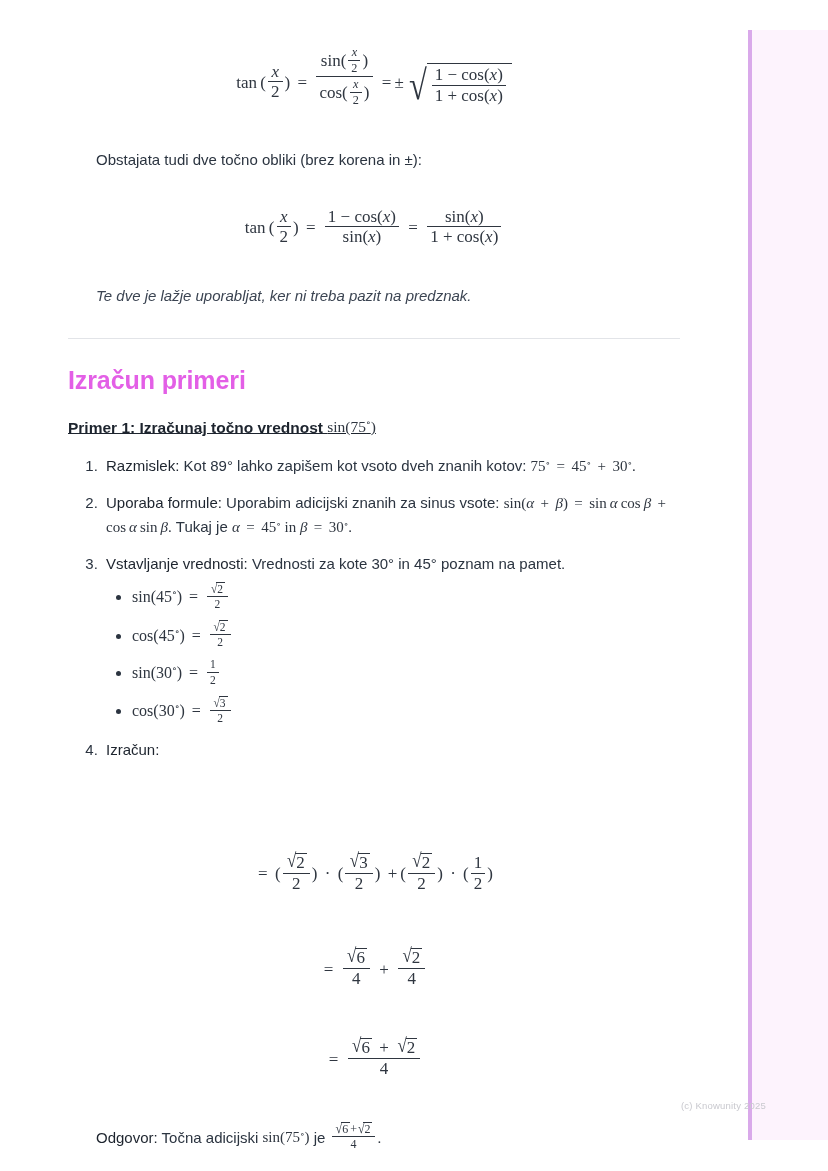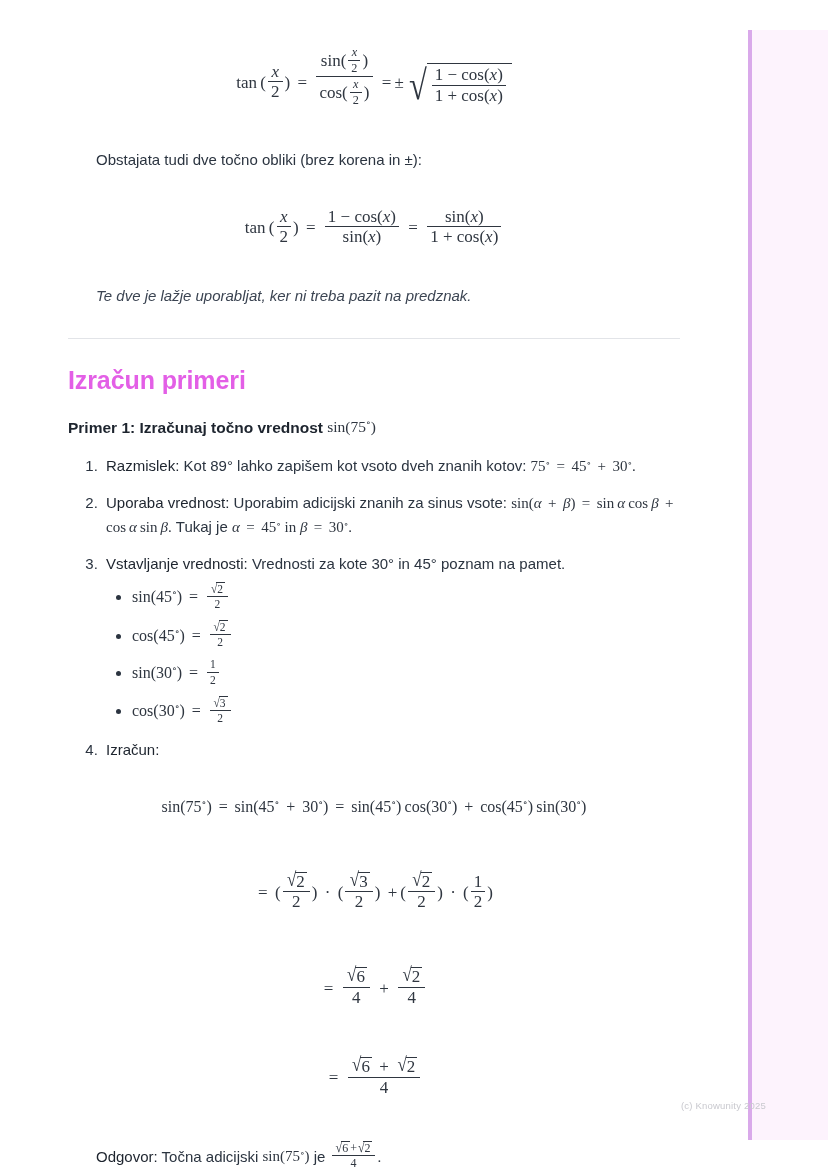--- a/index.html
+++ b/index.html
@@ -148,20 +148,21 @@
     font-weight: 700;
     color: #e35fe6;
     margin: 0;
     letter-spacing: -0.1px;
   }
   .h3 {
     font-size: 15.5px;
     font-weight: 700;
     color: #1d242e;
     margin: 0;
+    text-decoration: underline;
   }
   .h3 .math { font-weight: 400; }
 
   
   ol.steps {
     margin: 0;
     padding-left: 34px;
     font-size: 15px;
     line-height: 1.6;
   }
@@ -244,21 +245,21 @@
     <div style="height:18px"></div>
     <ol class="steps">
 
       <li>
         <span class="b">Razmislek:</span>
         <span>Kot 89° lahko zapišem kot vsoto dveh znanih kotov:</span>
         <span class="math">75<span class="deg">∘</span> <span class="op">=</span> 45<span class="deg">∘</span> <span class="op">+</span> 30<span class="deg">∘</span>.</span>
       </li>
 
       <li>
-        <span class="b">Uporaba vrednost:</span>
+        <span class="b">Uporaba formule:</span>
         <span>Uporabim adicijski znanih za sinus vsote:</span>
         <span class="math">sin(<span class="mi">α</span> <span class="op">+</span> <span class="mi">β</span>) <span class="op">=</span> sin <span class="mi">α</span> cos <span class="mi">β</span> <span class="op">+</span> cos <span class="mi">α</span> sin <span class="mi">β</span>.</span>
         <span>Tukaj je</span>
         <span class="math"><span class="mi">α</span> <span class="op">=</span> 45<span class="deg">∘</span> in <span class="mi">β</span> <span class="op">=</span> 30<span class="deg">∘</span>.</span>
       </li>
 
       <li>
         <span class="b">Vstavljanje vrednosti:</span>
         <span>Vrednosti za kote 30° in 45° poznam na pamet.</span>
         <ul class="vals">
@@ -276,23 +277,20 @@
           </li>
         </ul>
       </li>
 
       <li style="margin-top:14px">
         <span class="b">Izračun:</span>
       </li>
     </ol>
 
     <div style="height:22px"></div>
-    <div class="eq-block" style="font-size:16px">
-      <span class="math">sin(75<span class="deg">∘</span>) <span class="op">=</span> sin(45<span class="deg">∘</span> <span class="op">+</span> 30<span class="deg">∘</span>) <span class="op">=</span> sin(45<span class="deg">∘</span>) cos(30<span class="deg">∘</span>) <span class="op">+</span> cos(45<span class="deg">∘</span>) sin(30<span class="deg">∘</span>)</span>
-    </div>
 
     <div style="height:56px"></div>
     <div class="eq-block" style="font-size:17px">
       <span class="math">
         <span class="op">=</span> (<span class="frac"><span class="num"><span class="sqrt"><span class="radic">√</span><span class="rad-body">2</span></span></span><span class="den">2</span></span>)
         <span class="op">·</span> (<span class="frac"><span class="num"><span class="sqrt"><span class="radic">√</span><span class="rad-body">3</span></span></span><span class="den">2</span></span>)
         <span class="op">+</span>(<span class="frac"><span class="num"><span class="sqrt"><span class="radic">√</span><span class="rad-body">2</span></span></span><span class="den">2</span></span>)
         <span class="op">·</span> (<span class="frac"><span class="num">1</span><span class="den">2</span></span>)
       </span>
     </div>

